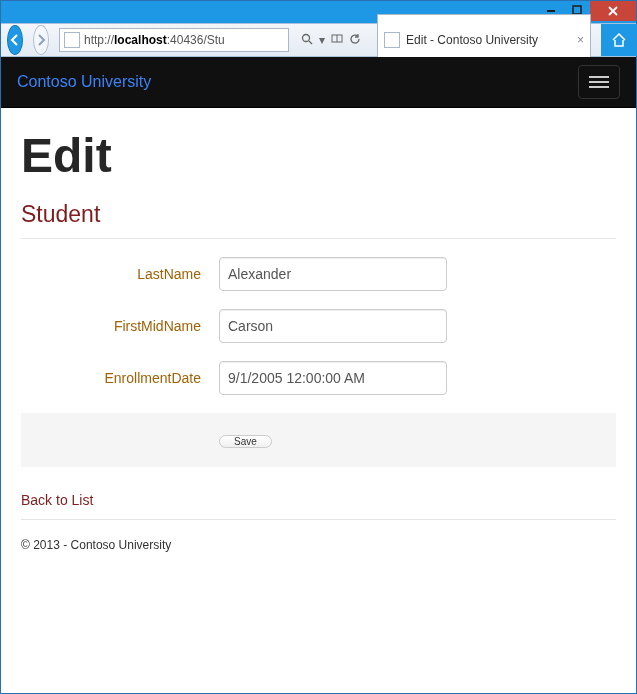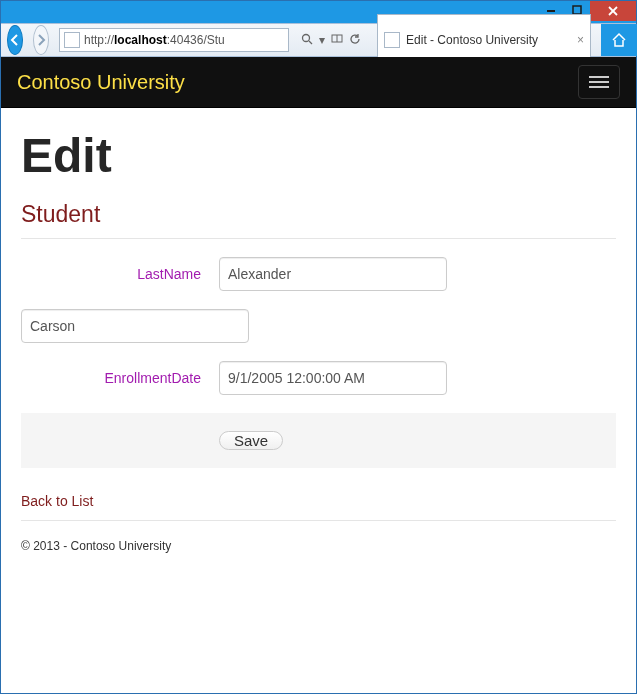--- a/index.html
+++ b/index.html
@@ -22,32 +22,32 @@
   .addrbar .urltext b{color:#000;font-weight:600;}
   .addr-controls{display:flex;align-items:center;gap:6px;margin-left:2px;color:#555;font-size:12px;}
   .tab{flex:0 0 200px;height:24px;border:1px solid #a9b8c8;background:#fff;display:flex;align-items:center;font-size:12px;color:#333;padding:13px 6px;gap:6px;margin-left:6px;}
   .tab .favico{width:14px;height:14px;border:1px solid #a9b8c8;flex:none;}
   .tab .x{margin-left:auto;color:#888;}
   .toolbar-right{margin-left:auto;display:flex;gap:10px;color:#fff;height:100%;align-items:center;background:#1e98e4;padding:0 10px;}
   .toolbar-right svg{display:block;}
   
   .viewport{flex:1;background:#fff;overflow:hidden;}
   .navbar{background:#101010;color:#9d9d9d;height:50px;display:flex;align-items:center;justify-content:space-between;padding:0 16px;border-bottom:1px solid #000;}
-  .brand{color:#fde047;font-size:20px;}
+  .brand{color:#3b82f6;font-size:16px;}
   .hamburger{width:40px;height:32px;border:1px solid #333;border-radius:4px;display:flex;flex-direction:column;justify-content:center;align-items:center;gap:3px;}
   .hamburger span{display:block;width:20px;height:2px;background:#ccc;}
   .page{padding:10px 20px;color:#333;}
   h1{font-size:48px;font-weight:700;margin:10px 0 18px 0;color:#262626;}
   h3{font-size:23px;font-weight:400;margin:0 0 8px 0;color:#7f1d1d;}
   hr{border:none;border-top:1px solid #e5e5e5;margin:10px 0 18px 0;}
   .form-row{display:flex;align-items:center;margin-bottom:18px;}
-  .form-row label{width:180px;text-align:right;padding-right:18px;font-size:14px;color:#a21caf;}
+  .form-row label{width:180px;text-align:right;padding-right:18px;font-size:14px;color:#a16207;}
   .form-row input{width:210px;height:32px;border:1px solid #ccc;border-radius:4px;padding:0 8px;font-size:14px;color:#555;box-shadow:inset 0 1px 1px rgba(0,0,0,.07);}
   .actions{background:#f5f5f5;padding:18px 0 18px 198px;margin:8px 0 24px 0;}
-  .btn{display:inline-block;padding:0 14px;border:1px solid #ccc;border-radius:12px;background:linear-gradient(#fff,#f0f0f0);font-size:15px;color:#333;cursor:pointer;}
+  .btn{display:inline-block;padding:0 14px;border:1px solid #ccc;border-radius:12px;background:linear-gradient(#fff,#f0f0f0);font-size:10px;color:#333;cursor:pointer;}
   a.link{color:#7f1d1d;text-decoration:none;font-size:14px;}
   .footer{font-size:12px;color:#333;margin-top:8px;}
 </style>
 </head>
 <body>
 
 <div class="window">
 
   <div class="titlebar">
     <div class="tbtn min">
@@ -137,20 +137,21 @@
     <div class="page">
       <h1>Edit</h1>
       <h3>Student</h3>
       <hr>
 
       <div class="form-row">
         <label>LastName</label>
         <input type="text" value="Alexander" style="">
       </div>
       <div class="form-row">
+        <label>FirstMidName</label>
         <input type="text" value="Carson" style="">
       </div>
       <div class="form-row">
         <label>EnrollmentDate</label>
         <input type="text" value="9/1/2005 12:00:00 AM" style="">
       </div>
 
       <div class="actions">
         <button class="btn">Save</button>
       </div>

